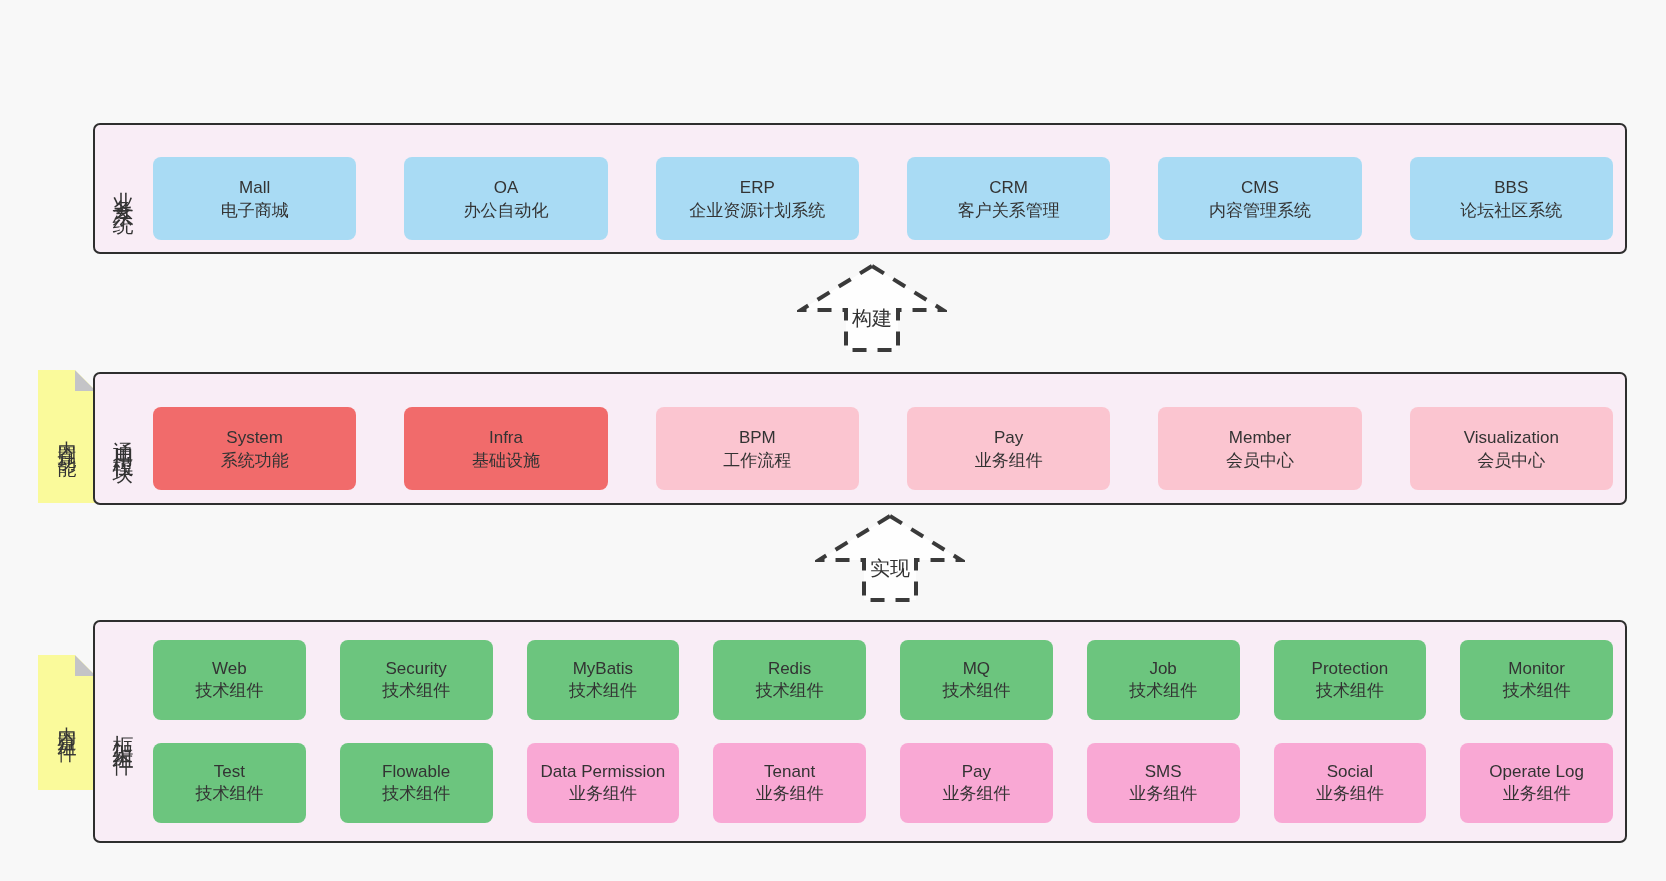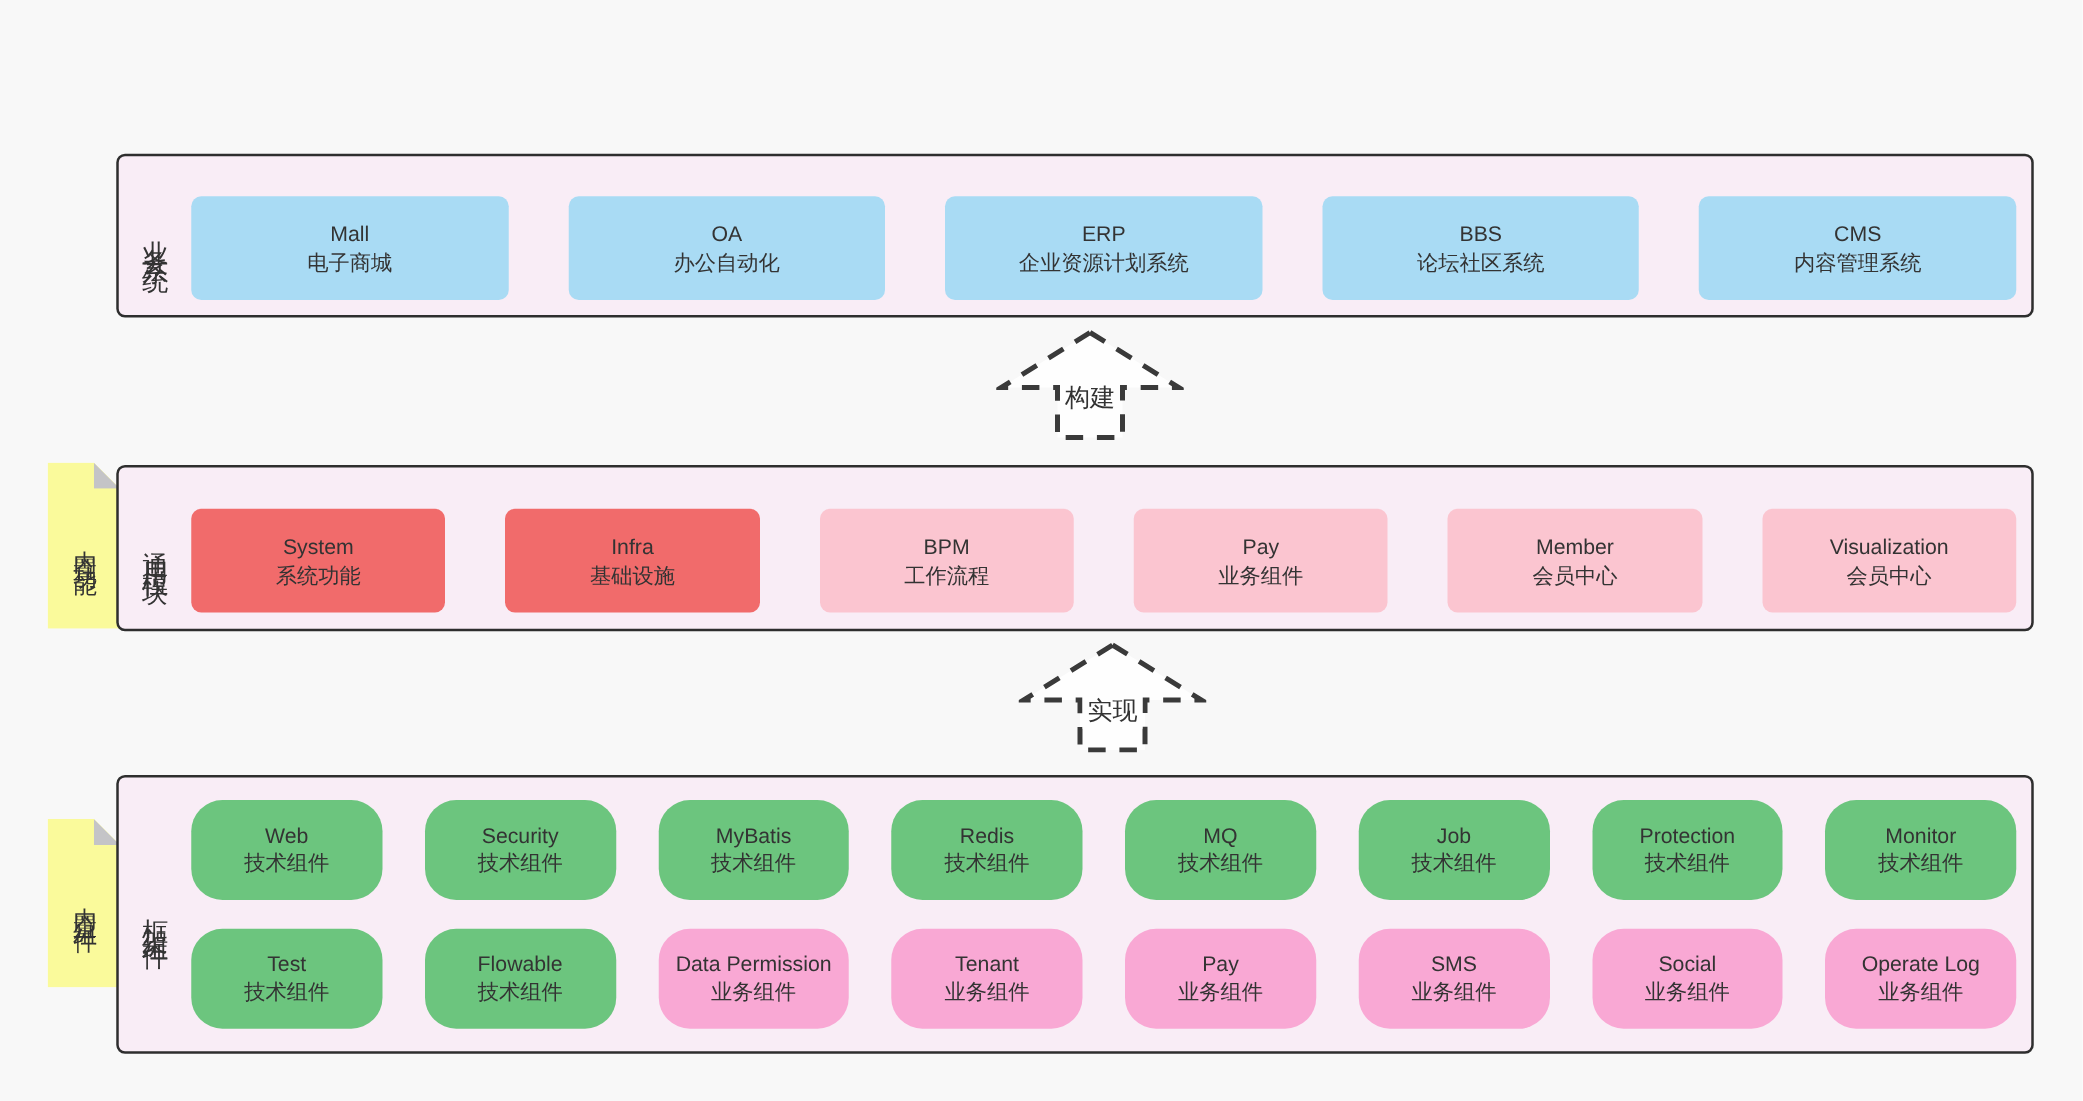--- a/index.html
+++ b/index.html
@@ -19,21 +19,21 @@
 
   .boxes{position:absolute;left:58px;right:12px;top:0;bottom:0;
          display:flex;align-items:center;gap:48px;margin-top:20px;}
   .rows{position:absolute;left:58px;right:12px;top:0;bottom:0;
         display:flex;flex-direction:column;justify-content:center;gap:23px;}
   .row{display:flex;gap:34px;}
 
   .box{flex:1;height:83px;border-radius:8px;display:flex;flex-direction:column;
        align-items:center;justify-content:center;text-align:center;
        color:#333;font-size:17px;line-height:23px;}
-  .row .box{height:80px;font-size:17px;line-height:22px;border-radius:25px;}
+  .row .box{height:80px;font-size:17px;line-height:22px;}
   .blue{background:#a9dbf4;}
   .red{background:#f16b6b;}
   .pink{background:#fbc5d0;}
   .green{background:#6cc57e;}
   .green-light{background:#f9a8d4;}
   .box-title{padding:0 6px;}
   .box-subtitle{padding:0 6px;}
 
   
   .tag{position:absolute;left:38px;width:58px;background:#fafa9b;z-index:1;
@@ -65,26 +65,30 @@
       </div>
       <div class="box blue">
         <div class="box-title">OA</div>
         <div class="box-subtitle">办公自动化</div>
       </div>
       <div class="box blue">
         <div class="box-title">ERP</div>
         <div class="box-subtitle">企业资源计划系统</div>
       </div>
       <div class="box blue">
+        <div class="box-title">CRM</div>
+        <div class="box-subtitle">客户关系管理</div>
+      </div>
+      <div class="box blue">
+        <div class="box-title">CMS</div>
+        <div class="box-subtitle">内容管理系统</div>
+      </div>
+      <div class="box blue">
         <div class="box-title">BBS</div>
         <div class="box-subtitle">论坛社区系统</div>
-      </div>
-      <div class="box blue">
-        <div class="box-title">CMS</div>
-        <div class="box-subtitle">内容管理系统</div>
       </div>
     </div>
   </div>
 
   <div class="arrow" style="left:797px;top:262px;">
     <svg viewBox="0 0 150 90">
       <path d="M75 4 L146 48 L101 48 L101 88 L49 88 L49 48 L4 48 Z" fill="#fefefe" stroke="#3a3a3a" stroke-width="4" stroke-dasharray="14 11" stroke-linejoin="miter"></path>
     </svg>
     <span class="arrow-label">构建</span>
   </div>

